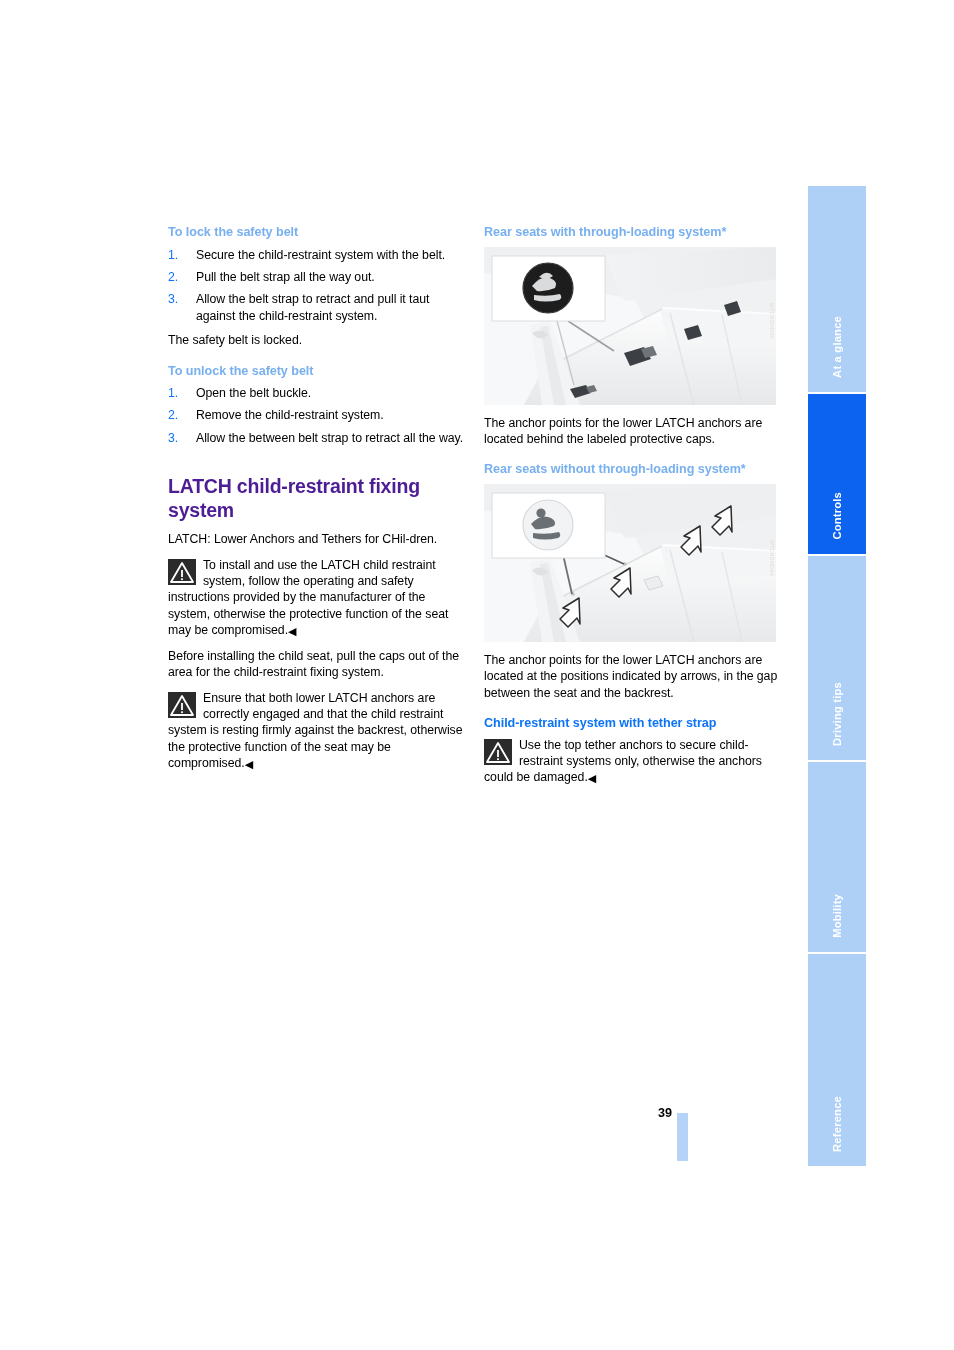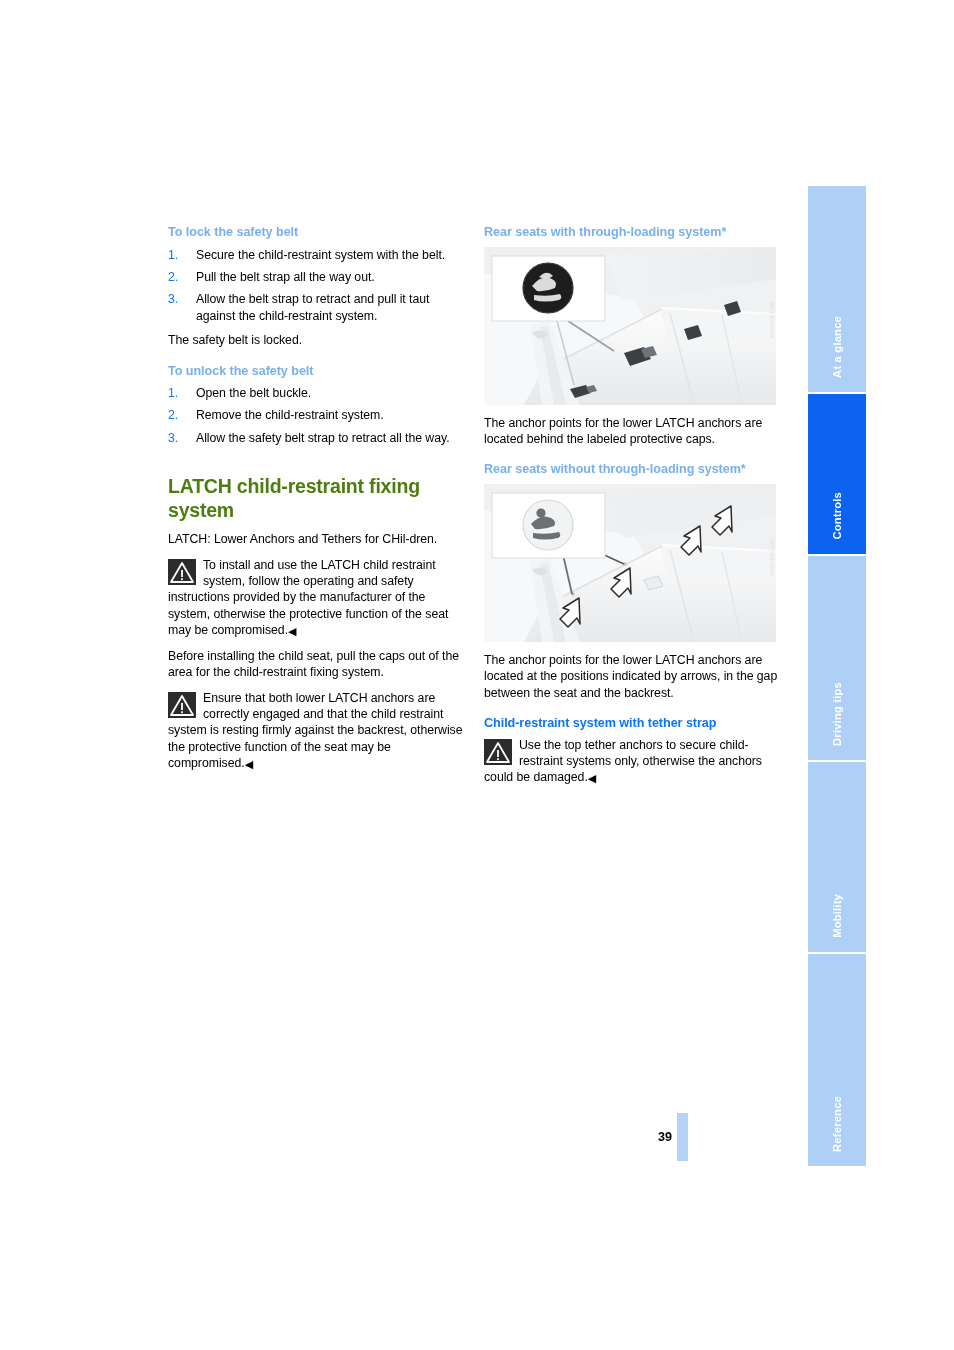--- a/index.html
+++ b/index.html
@@ -30,21 +30,21 @@
     width: 298px;
   }
   .col-left  { left: 168px; }
   .col-right { left: 484px; }
 
   
   h2.section-title {
     font-size: 19.5px;
     line-height: 24px;
     font-weight: bold;
-    color: #4d7c0f;
+    color: #4c1d95;
     margin: 0 0 9px 0;
     letter-spacing: -0.2px;
   }
   h3.sub-head {
     font-size: 12.6px;
     line-height: 16.5px;
     font-weight: bold;
     color: #78b0ef;
     margin: 0 0 6px 0;
     letter-spacing: -0.05px;
@@ -158,21 +158,21 @@
     font-size: 11.2px;
     font-weight: bold;
     letter-spacing: 0.2px;
     white-space: nowrap;
   }
 
   
   .page-number {
     position: absolute;
     left: 612px;
-    top: 1130px;
+    top: 1106px;
     width: 60px;
     text-align: right;
     font-size: 12.6px;
     font-weight: bold;
     color: #000;
   }
   .page-marker {
     position: absolute;
     left: 677px;
     top: 1113px;
@@ -223,21 +223,21 @@
       <li>
         <span class="num">1.</span>
         <span>Open the belt buckle.</span>
       </li>
       <li>
         <span class="num">2.</span>
         <span>Remove the child-restraint system.</span>
       </li>
       <li>
         <span class="num">3.</span>
-        <span>Allow the safety belt strap to retract all the way.</span>
+        <span>Allow the between belt strap to retract all the way.</span>
       </li>
     </ol>
 
     <h2 class="section-title" style="margin-top:28px;">LATCH child-restraint fixing system</h2>
 
     <p class="body">LATCH: Lower Anchors and Tethers for CHil-dren.</p>
 
     <div class="warn">
       <span class="warn-icon">
         <svg width="28" height="26" viewBox="0 0 28 26" aria-hidden="true">

